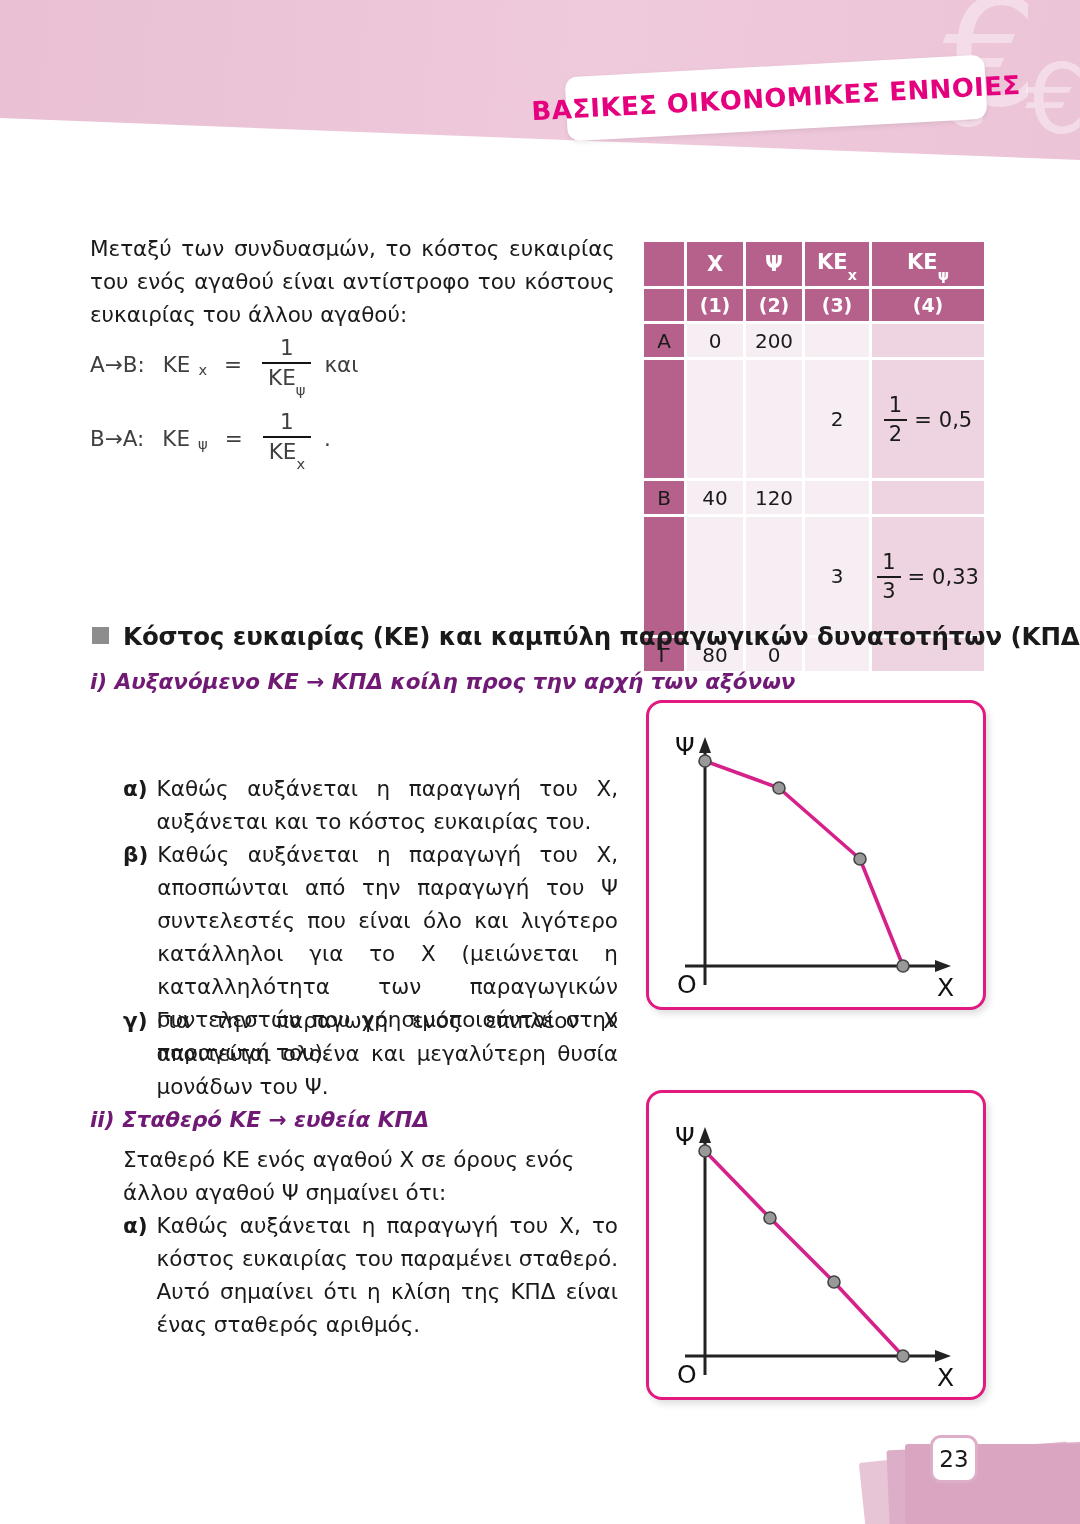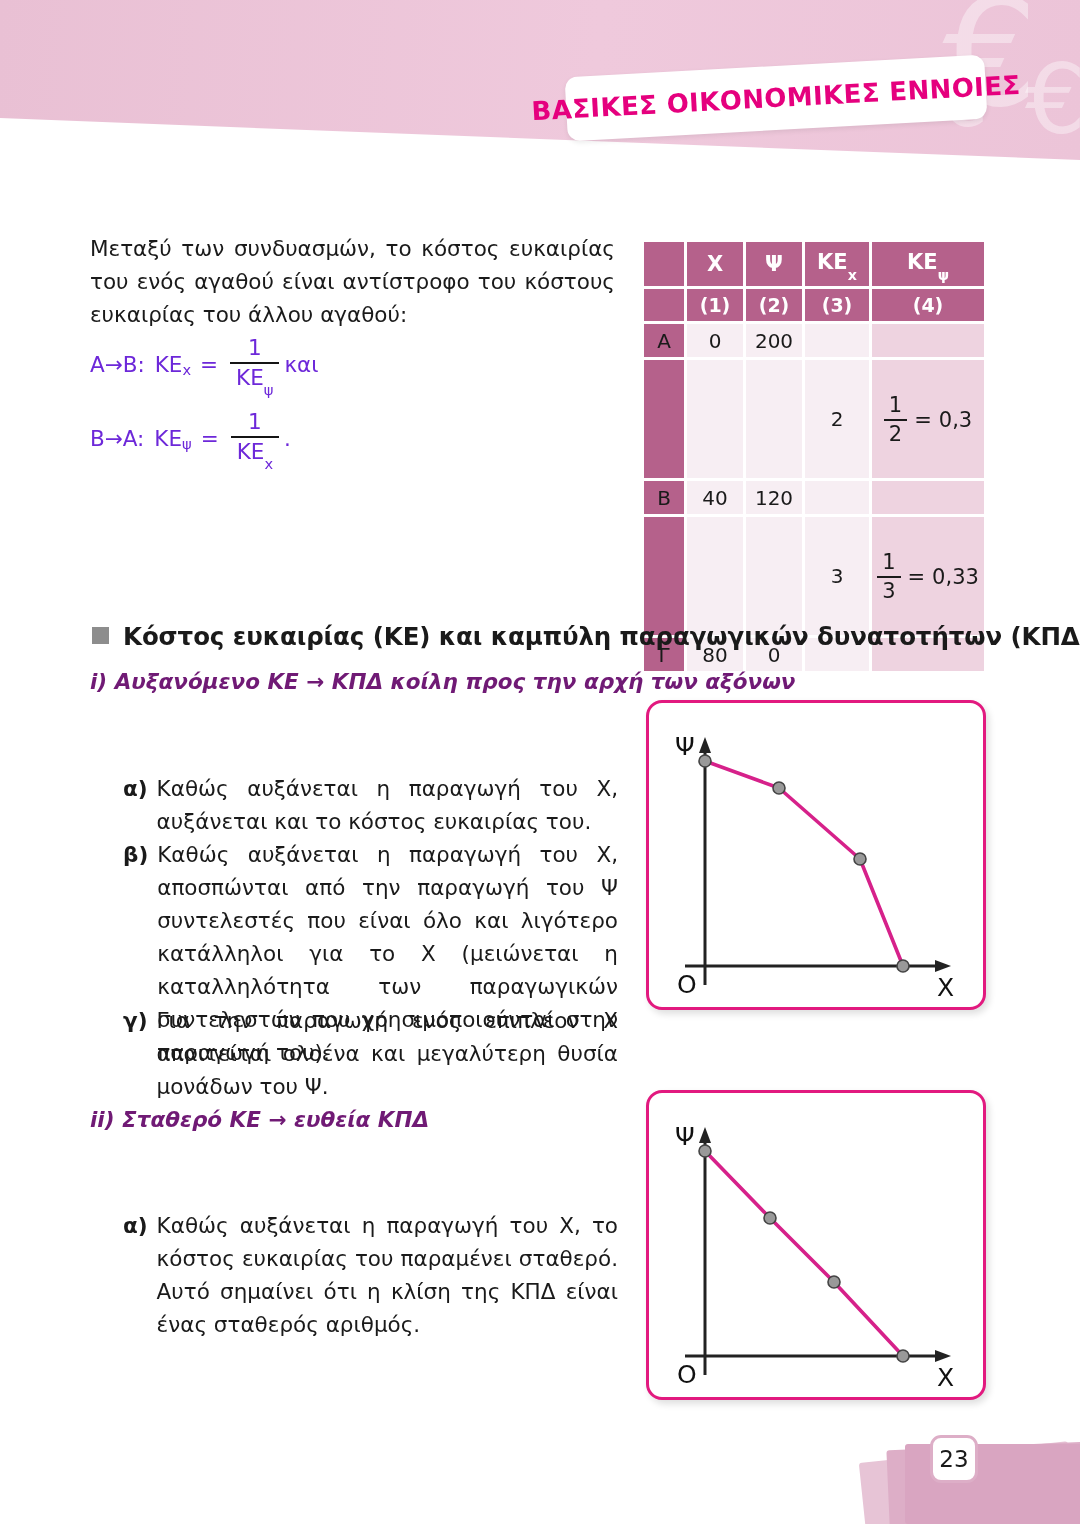--- a/index.html
+++ b/index.html
@@ -105,22 +105,22 @@
     color: #1a1a1a;
     text-align: justify;
   }
 
   
   .formula {
     position: absolute;
     display: flex;
     align-items: center;
     font-size: 21.5px;
-    color: #6d28d9;
-    gap: 0;
+    color: #404040;
+    gap: 8px;
     white-space: nowrap;
   }
   .formula .lead { margin-right: 10px; }
   .sub { font-size: 0.68em; vertical-align: sub; position: relative; top: 5px; }
   .eqs { margin: 0 9px; }
   .frac {
     display: inline-flex;
     flex-direction: column;
     align-items: center;
     vertical-align: middle;
@@ -335,21 +335,21 @@
         <td class="cell-lite"></td>
         <td class="cell-lite"></td>
         <td class="cell-lite">2</td>
         <td class="cell-dark">
           <span class="tfrac">
             <span class="fr">
               <span class="n">1</span>
               <span class="d">2</span>
             </span>
             <span class="eq">=</span>
-            <span>0,3</span>
+            <span>0,5</span>
           </span>
         </td>
       </tr>
 
       <tr class="r-main">
         <td class="rowlabel">Β</td>
         <td class="cell-lite">40</td>
         <td class="cell-lite">120</td>
         <td class="cell-lite"></td>
         <td class="cell-dark"></td>
@@ -400,20 +400,21 @@
       <span class="txt">Καθώς αυξάνεται η παραγωγή του Χ, αποσπώνται από την παραγωγή του Ψ συντελεστές που είναι όλο και λιγότερο κατάλληλοι για το Χ (μειώνεται η καταλληλότητα των παραγωγικών συντελεστών που χρησιμοποιούνται στην παραγωγή του).</span>
     </div>
 
     <div class="list-item" style="left:123px; top:1004px; width:495px;">
       <span class="marker">γ)</span>
       <span class="txt">Για την παραγωγή ενός επιπλέον Χ απαιτείται ολοένα και μεγαλύτερη θυσία μονάδων του Ψ.</span>
     </div>
 
     <div class="roman-head" style="left:90px; top:1107px;">ii) Σταθερό ΚΕ → ευθεία ΚΠΔ</div>
 
+    <div class="body-p" style="left:123px; top:1143px; width:495px; text-align:left;">Σταθερό ΚΕ ενός αγαθού Χ σε όρους ενός άλλου αγαθού Ψ σημαίνει ότι:</div>
 
     <div class="list-item" style="left:123px; top:1209px; width:495px;">
       <span class="marker">α)</span>
       <span class="txt">Καθώς αυξάνεται η παραγωγή του Χ, το κόστος ευκαιρίας του παραμένει σταθερό. Αυτό σημαίνει ότι η κλίση της ΚΠΔ είναι ένας σταθερός αριθμός.</span>
     </div>
 
     <div class="chart-box" style="left:646px; top:700px; width:340px; height:310px;">
       <svg class="chart-svg" width="334" height="304" viewBox="0 0 334 304">
 
         <line x1="56" y1="282" x2="56" y2="46" stroke="#222" stroke-width="3"></line>

